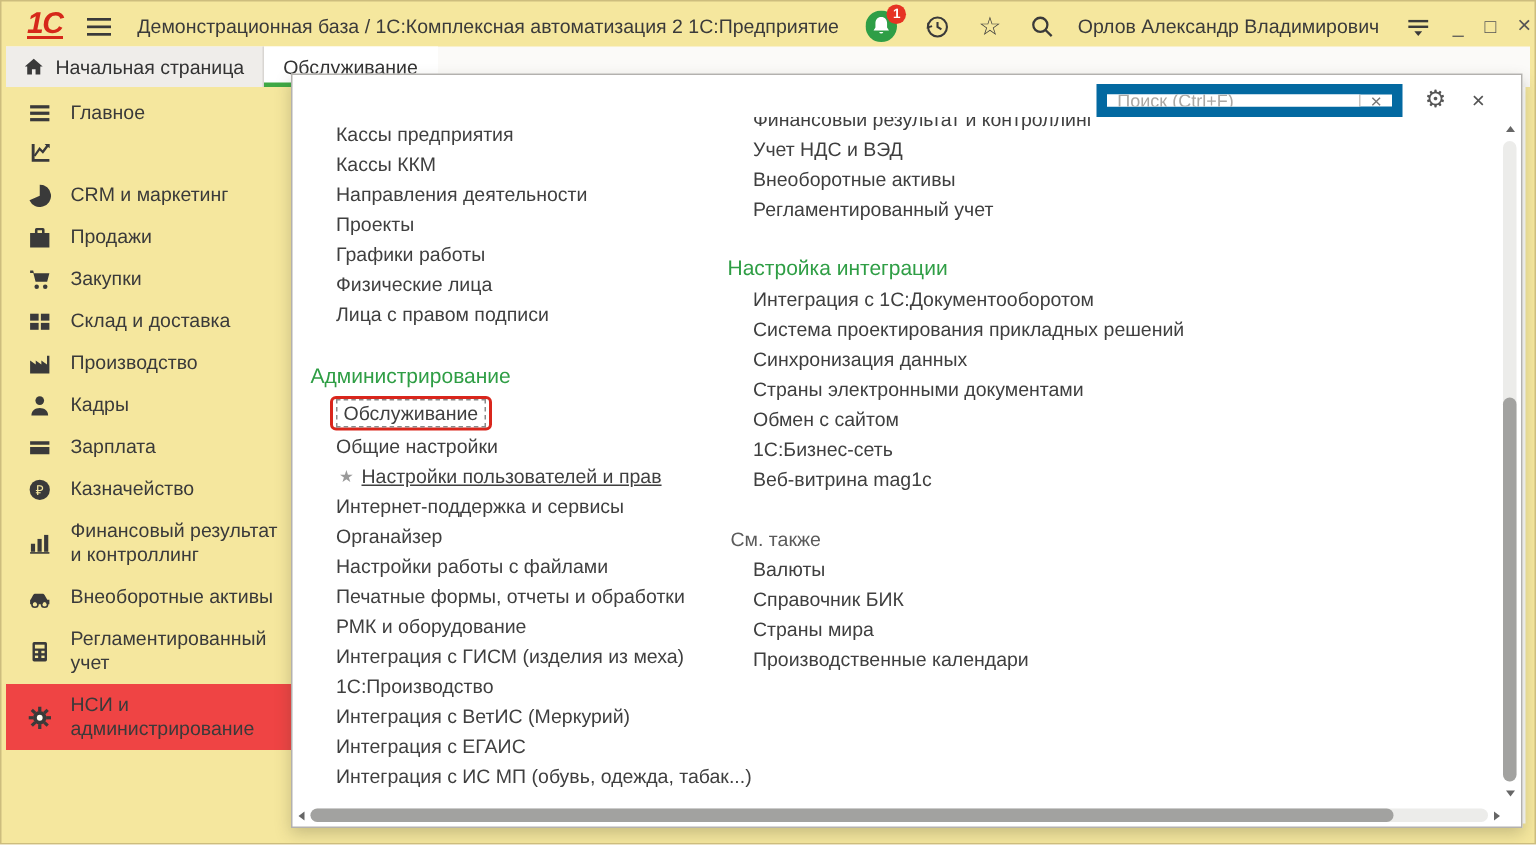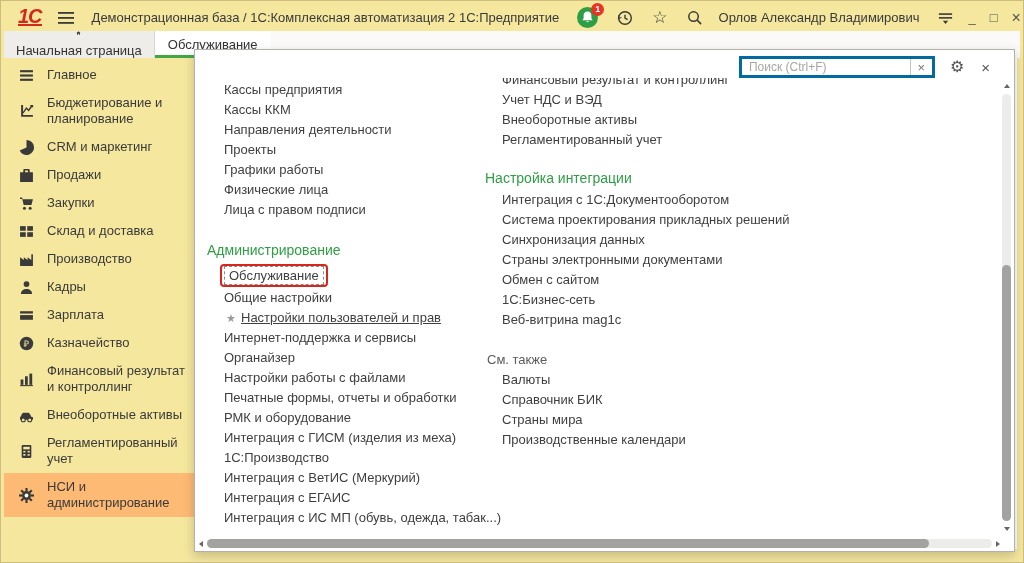--- a/index.html
+++ b/index.html
@@ -17,38 +17,38 @@
   .tb-ic { margin-left:18px; display:flex; align-items:center; color:#444; }
   .bell { position:relative; width:21px; height:21px; }
   .badge { position:absolute; top:-4px; right:-6px; min-width:13px; height:13px; border-radius:7px; background:#e63323; color:#fff; font-size:9px; line-height:13px; text-align:center; padding:0 2px; font-weight:bold; }
   .star-glyph { font-size:17px; line-height:17px; color:#3a3a3a; }
   .username { margin-left:16px; font-size:13px; color:#3a3a3a; white-space:nowrap; }
   .winbtn { margin-left:14px; width:16px; text-align:center; color:#555; font-size:13px; line-height:16px; }
   .winbtn.close { font-size:16px; }
 
   
   .tabbar { position:absolute; top:27px; left:0; right:0; height:27px; background:#fbfaf8; display:flex; }
-  .tab-home { display:flex; align-items:center; gap:8px; padding:0 12px; background:#efedea; border-right:1px solid #d9d6d2; font-size:13px; color:#333; white-space:nowrap;flex-direction:column; }
+  .tab-home { display:flex; align-items:center; gap:8px; padding:0 12px; background:#efedea; border-right:1px solid #d9d6d2; font-size:13px; color:#333; white-space:nowrap; }
   .tab-active { position:relative; display:flex; align-items:center; padding:0 13px; background:#ffffff; font-size:13px; color:#333; white-space:nowrap; }
   .tab-active::after { content:""; position:absolute; left:0; right:0; bottom:0; height:3px; background:#3fa845; }
 
   
   .sidebar { position:absolute; top:54px; left:0; width:190px; bottom:8px; background:#f5e79e; padding-top:3px; }
   .sb-item { display:flex; align-items:center; gap:13px; padding:6px 6px 6px 15px; font-size:13px; line-height:16px; color:#3a3a3a; cursor:pointer; }
-  .sb-item.selected { background:#fdba74;justify-content:space-between; }
+  .sb-item.selected { background:#ef4444;justify-content:space-between; }
   .sb-ico { flex:0 0 15px; display:flex; }
   .sb-ico svg { width:15px; height:15px; fill:#3a3a3a; }
 
   
   .main-bg { position:absolute; left:190px; top:54px; width:823px; bottom:10px; background:#ffffff; }
 
   
   .panel { position:absolute; left:190px; top:45px; width:821px; height:503px; background:#fff; border:1px solid #b3b1ae; box-shadow:0 4px 10px rgba(60,60,40,.25); }
   .panel-toolbar { position:absolute; top:6px; right:24px; display:flex; align-items:center; z-index:3; }
-  .searchbox { display:flex; border:3px solid #0369a1; background:#fff; height:22px; }
+  .searchbox { display:flex; border:7px solid #0369a1; background:#fff; height:22px; }
   .searchbox input { border:none; outline:none; width:168px; padding:0 7px; font-size:12px; font-family:"Liberation Sans",sans-serif; color:#333; }
   .searchbox input::placeholder { color:#a9a7a4; }
   .search-clear { width:22px; border-left:1px solid #c6c4c1; display:flex; align-items:center; justify-content:center; color:#777; font-size:13px; cursor:pointer; }
   .gear-glyph { margin-left:15px; font-size:16px; color:#555; cursor:pointer; line-height:16px; }
   .panel-close { margin-left:17px; font-size:15px; color:#555; cursor:pointer; line-height:15px; }
 
   .panel-content { position:absolute; left:0; top:28px; right:16px; bottom:16px; overflow:hidden; }
   .col { position:absolute; }
   .col-left { left:12px; top:2px; width:270px; }
   .col-right { left:288px; top:-8px; width:470px; }
@@ -153,21 +153,20 @@
           </span>
       <span>Главное</span>
     </div>
     <div class="sb-item">
       <span class="sb-ico">
             <svg viewBox="0 0 14 14">
               <path d="M2 1v11h11v-1.8H3.8V1z"></path>
               <path d="M4.3 8.7 7 5l2 2 3.2-4.2 1 .8V1h-3.2l1 .9-2.2 2.9-2-2-3.6 5.3z"></path>
             </svg>
           </span>
-      <span>Бюджетирование и планирование</span>
     </div>
     <div class="sb-item">
       <span class="sb-ico">
             <svg viewBox="0 0 14 14">
               <path d="M7 7V0a7 7 0 1 1-6.4 9.8z"></path>
             </svg>
           </span>
       <span>CRM и маркетинг</span>
     </div>
     <div class="sb-item">

